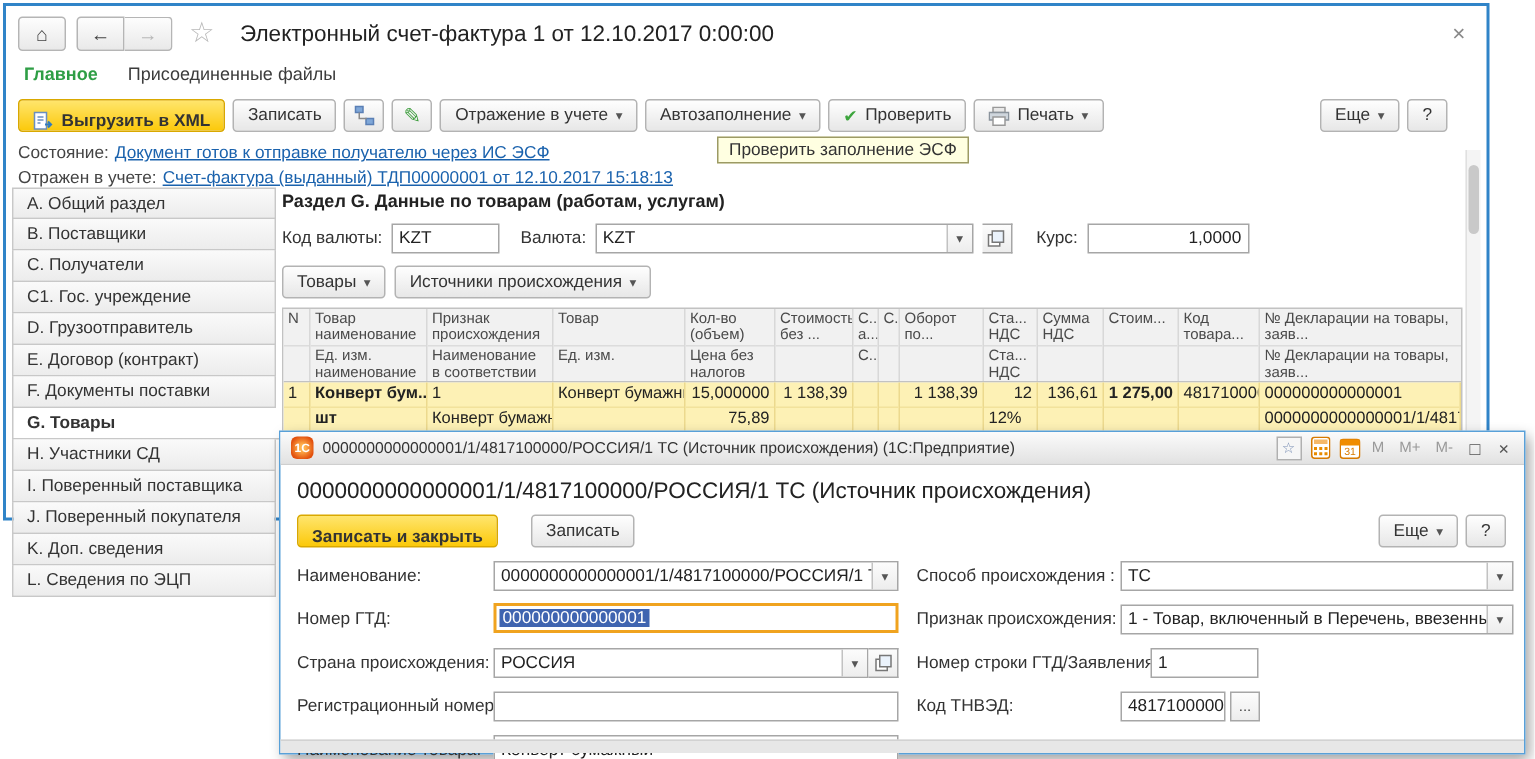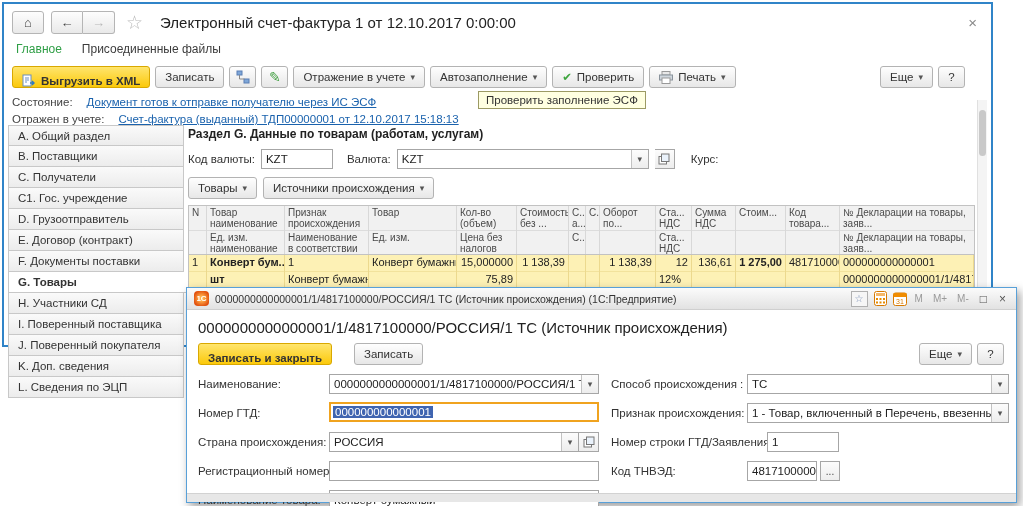--- a/index.html
+++ b/index.html
@@ -12,33 +12,33 @@
              background:linear-gradient(#fdfdfd,#e9e9e9); border:1px solid #b5b5b5; border-radius:3px; font-size:13px; color:#444; }
   .nav-group { display:inline-flex; }
   .nav-group .nav-btn:first-child { border-radius:3px 0 0 3px; }
   .nav-group .nav-btn:last-child { border-radius:0 3px 3px 0; border-left:none; color:#b8b8b8; }
   .fav-star { font-size:19px; color:#b9b9b9; margin-left:4px; }
   .win-title { font-size:15px; color:#222; margin-left:10px; white-space:nowrap; }
   .win-close { position:absolute; right:14px; top:10px; font-size:15px; color:#8a8a8a; cursor:default; }
 
   .tabs { position:absolute; left:12px; top:38px; display:flex; gap:20px; font-size:12px; }
   .tab { color:#3c3c3c; }
-  .tab.active { color:#2e9e45; font-weight:normal; }
+  .tab.active { color:#2e9e45; font-weight:bold; }
 
   .toolbar { position:absolute; left:8px; top:62px; display:flex; align-items:center; gap:5px; }
   .btn { display:inline-flex; align-items:center; gap:5px; height:22px; padding:0 9px; font-size:11.5px; color:#333;
          background:linear-gradient(#fefefe,#e7e7e7); border:1px solid #b3b3b3; border-radius:3px; white-space:nowrap; }
   .btn.yellow { background:linear-gradient(#ffe56d,#fbc90b); border-color:#d9a800; font-weight:bold;align-items:flex-end; }
   .btn.iconic { width:27px; padding:0; justify-content:center; }
   .dd-arrow { font-size:9px; color:#555; }
   .toolbar-right { position:absolute; right:26px; top:62px; display:flex; gap:5px; }
   .green { color:#3da53d; }
   .pencil { color:#3f9e3f; font-size:14px; }
 
-  .status-line { position:absolute; left:8px; display:flex; gap:14px; font-size:11.5px; color:#444; white-space:nowrap; }
+  .status-line { position:absolute; left:8px; display:flex; gap:4px; font-size:11.5px; color:#444; white-space:nowrap; }
   .s1 { top:92px; } .s2 { top:109px; }
   .link { color:#1a62ad; text-decoration:underline; }
   .tooltip { position:absolute; left:474px; top:87px; background:#ffffe1; border:1px solid #9c9a64; padding:2px 7px;
              font-size:11.5px; color:#333; z-index:5; }
 
   .sidebar { position:absolute; left:4px; top:121px; width:176px; }
   .side-item { height:21px; display:flex; align-items:center; padding-left:9px; font-size:11.5px; color:#333;
                background:linear-gradient(#fafafa,#ececec); border:1px solid #c8c8c8; border-top:none; }
   .side-item:first-child { border-top:1px solid #c8c8c8; }
   .side-item.selected { background:#fff; border-right:1px solid #fff; width:179px;font-weight:bold; }
@@ -227,20 +227,23 @@
         <span>KZT</span>
         <span class="combo-dd">▾</span>
       </span>
       <span class="sq-btn">
         <svg width="12" height="12" viewBox="0 0 12 12">
             <rect x="1" y="3.5" width="7.5" height="7.5" fill="#fff" stroke="#777"></rect>
             <rect x="3.5" y="1" width="7.5" height="7.5" fill="#eaf2fb" stroke="#777"></rect>
           </svg>
       </span>
       <span style="margin-left:10px">Курс:</span>
+      <span class="field fld-rate">
+          <span>1,0000</span>
+        </span>
     </div>
 
     <div class="cmd-row">
       <span class="btn">
           <span>Товары</span>
           <span class="dd-arrow">▾</span>
         </span>
       <span class="btn">
           <span>Источники происхождения</span>
           <span class="dd-arrow">▾</span>

